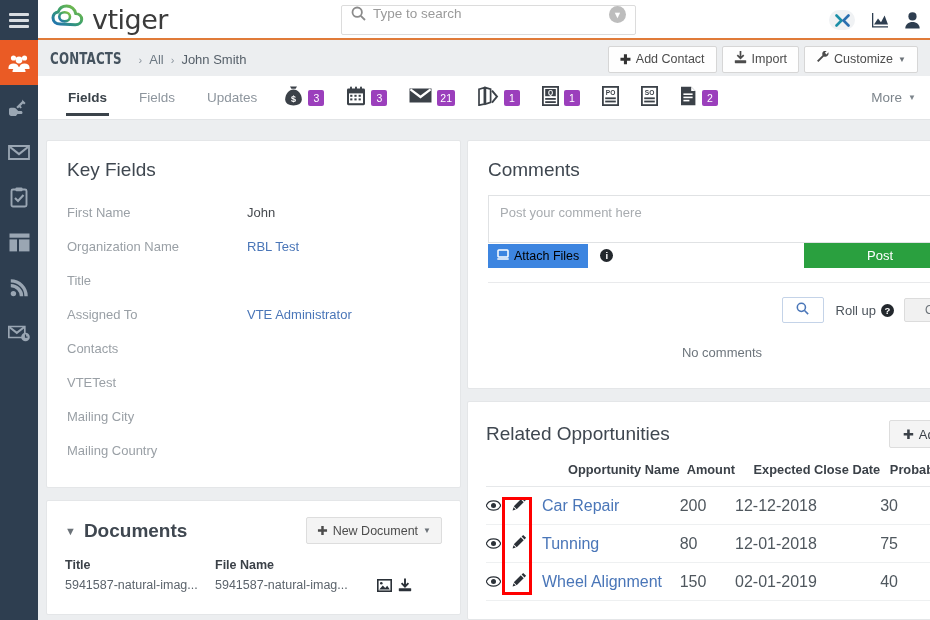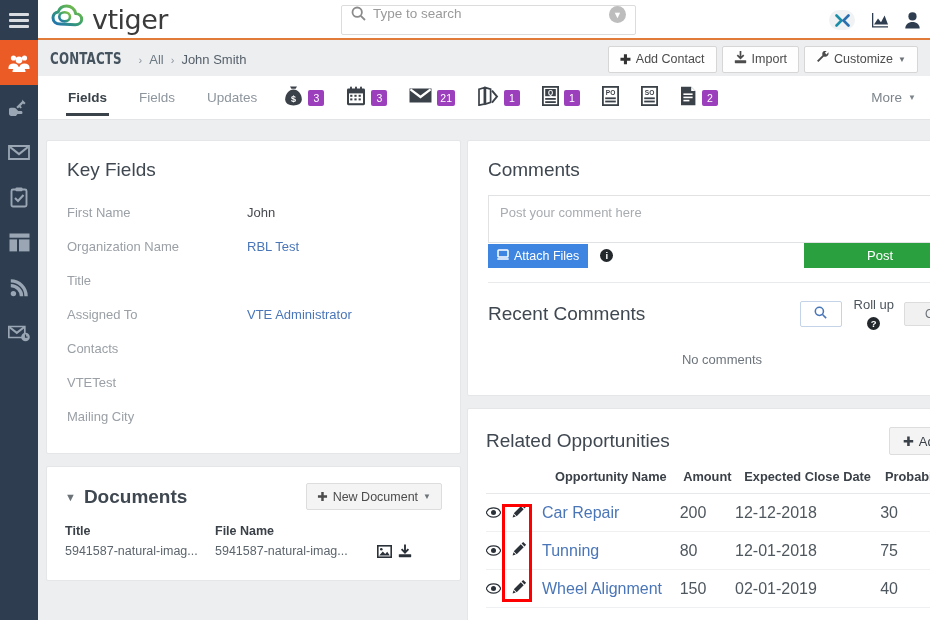--- a/index.html
+++ b/index.html
@@ -146,42 +146,42 @@
   .doc-icons { display: flex; gap: 6px; margin-left: 12px; margin-top: 20px; color: #3b4148; cursor: pointer; }
 
   
   .comments { padding: 18px 20px 16px 20px; }
   .ta {
     border: 1px solid #e0e2e4; height: 48px; padding: 9px 11px; font-size: 13px;
     color: #a8acb0; position: relative; background: #fff; cursor: text;
   }
   .ctrls { display: flex; align-items: center; margin-top: 0; }
   .attach {
-    background: #3d85e0; color: #ffffff; font-size: 12.5px; height: 24px;
+    background: #3d85e0; color: #000000; font-size: 12.5px; height: 24px;
     display: flex; align-items: center; gap: 5px; padding: 0 9px; cursor: pointer;
   }
   .infoi {
     width: 13px; height: 13px; border-radius: 50%; background: #23282d; color: #fff;
     font-size: 9.5px; display: flex; align-items: center; justify-content: center;
     margin-left: 12px; font-weight: bold; cursor: pointer;
   }
   .post {
     margin-left: auto; background: #2aa03f; color: #fff; font-size: 13px;
     height: 25px; width: 152px; display: flex; align-items: center;
     justify-content: center; cursor: pointer;
   }
   .hr { height: 1px; background: #e9eaec; margin: 14px 0 0 0; }
   .rc-head { display: flex; align-items: center; margin-top: 14px; }
   .rc-title { font-size: 19px; color: #3f4750; }
   .srch-btn {
     margin-left: auto; width: 42px; height: 26px; border: 1px solid #c4d3e8;
     display: flex; align-items: center; justify-content: center; color: #4a76b8;
     cursor: pointer; border-radius: 2px;
   }
-  .rollup { font-size: 13px; color: #4c545c; margin-left: 12px; display: flex; align-items: center; gap: 5px; flex-direction: column; }
+  .rollup { font-size: 13px; color: #4c545c; margin-left: 12px; display: flex; align-items: center; gap: 5px; }
   .qmark {
     width: 13px; height: 13px; border-radius: 50%; background: #23282d; color: #fff;
     font-size: 9.5px; display: flex; align-items: center; justify-content: center;
     font-weight: bold; cursor: pointer;
   }
   .toggle {
     margin-left: 10px; width: 52px; height: 24px; background: #f1f1f1;
     border: 1px solid #dcdcdc; display: flex; align-items: center;
     justify-content: flex-end; padding-right: 6px; font-size: 12px; color: #6b7278;
     cursor: pointer; border-radius: 2px;
@@ -192,21 +192,21 @@
   .relops { margin-top: 12px; padding: 18px 20px 18px 18px; position: relative; }
   .ro-head { display: flex; align-items: center; }
   .ro-title { font-size: 19px; color: #3f4750; }
   .addbtn {
     margin-left: auto; height: 28px; padding: 0 13px; background: #f4f4f4;
     border: 1px solid #ddd; font-size: 13px; color: #3b4148; display: flex;
     align-items: center; gap: 5px; cursor: pointer; border-radius: 2px;
   }
   table.ro { width: 100%; border-collapse: collapse; margin-top: 14px; }
   table.ro th {
-    text-align: center; font-size: 12.8px; color: #3b4148; font-weight: bold;
+    text-align: right; font-size: 12.8px; color: #3b4148; font-weight: bold;
     padding: 0 0 9px 0; border-bottom: 1px solid #e6e8ea;
   }
   table.ro td {
     font-size: 16px; color: #4f575e; padding: 9px 0; border-bottom: 1px solid #eef0f1;
   }
   table.ro td.lnk a { color: #4a76b8; text-decoration: none; cursor: pointer; }
   .cw-eye { width: 26px; }
   .cw-pen { width: 30px; }
   .icon-btn { cursor: pointer; color: #2b3138; display: inline-flex; }
   .redbox {
@@ -538,20 +538,24 @@
               <div class="kf-val"></div>
             </div>
             <div class="kf-row">
               <div class="kf-label">VTETest</div>
               <div class="kf-val"></div>
             </div>
             <div class="kf-row">
               <div class="kf-label">Mailing City</div>
               <div class="kf-val"></div>
             </div>
+            <div class="kf-row">
+              <div class="kf-label">Mailing Country</div>
+              <div class="kf-val"></div>
+            </div>
           </div>
       </div>
 
       <div class="card docs">
         <div class="docs-head">
           <span class="chev-s">▼</span>
           <span class="docs-title">Documents</span>
           <div class="newdoc">
             <span class="plus">✚</span>
             <span>New Document</span>
@@ -608,21 +612,20 @@
           </div>
           <span class="infoi">i</span>
           <div class="post">
             <span>Post</span>
           </div>
         </div>
 
         <div class="hr"></div>
 
         <div class="rc-head">
-          <span class="rc-title">Recent Comments</span>
           <div class="srch-btn">
             <span>
               <svg width="13" height="13" viewBox="0 0 15 15" fill="none" stroke="currentColor" stroke-width="1.8">
                 <circle cx="6.2" cy="6.2" r="4.7"></circle>
                   <path d="M9.8 9.8L14 14"></path>
               </svg>
             </span>
           </div>
           <div class="rollup">
             <span>Roll up</span>

